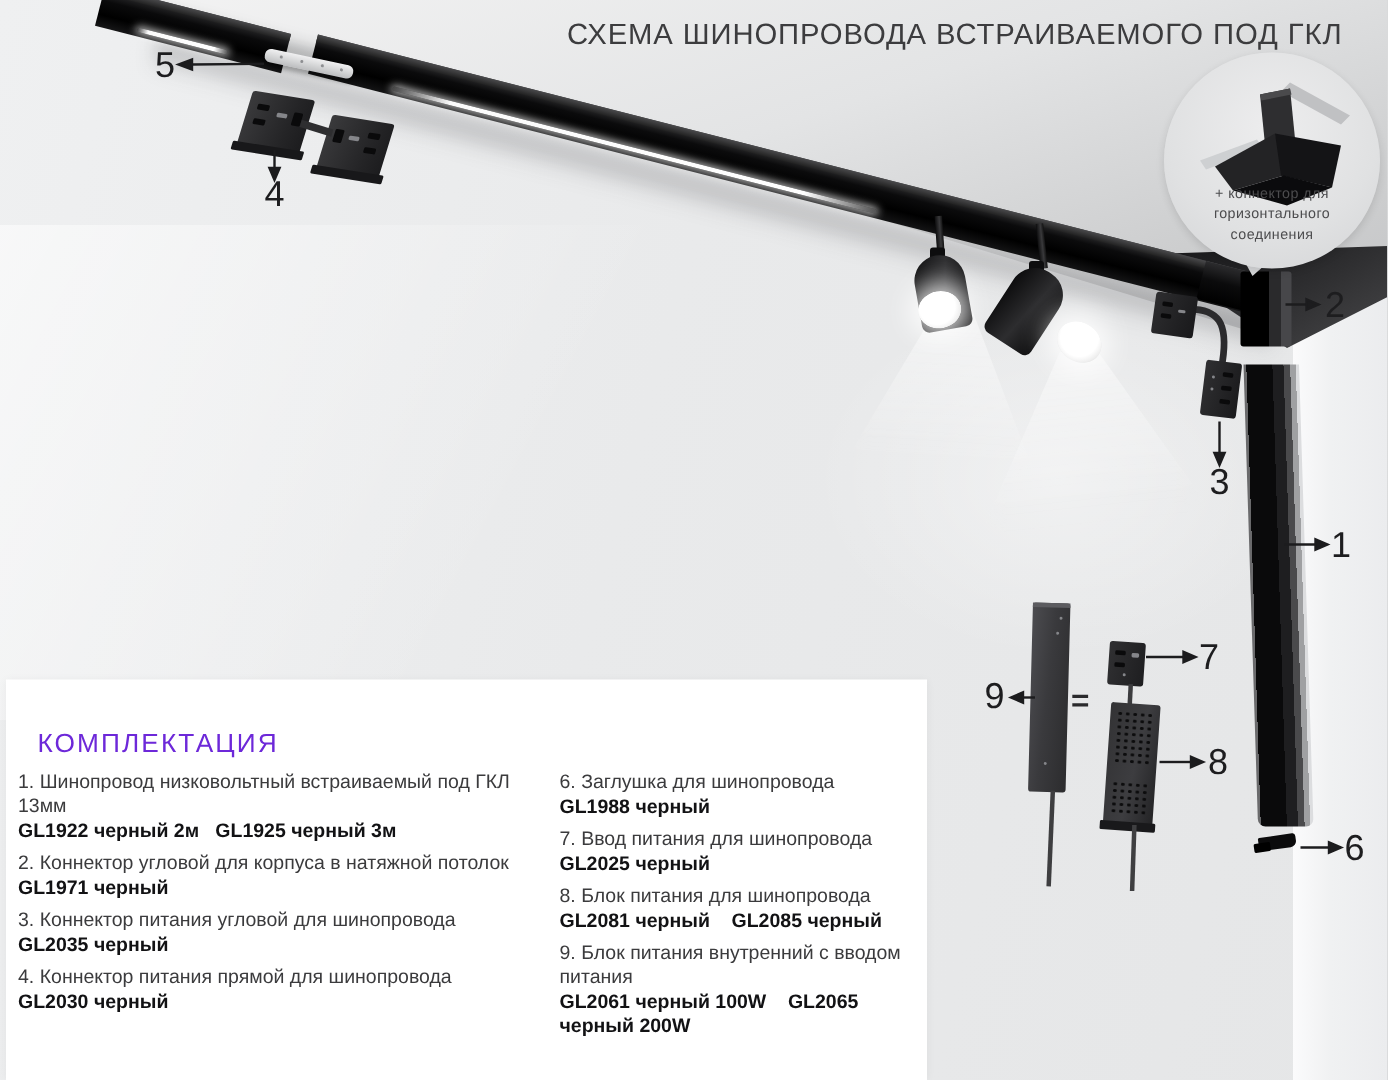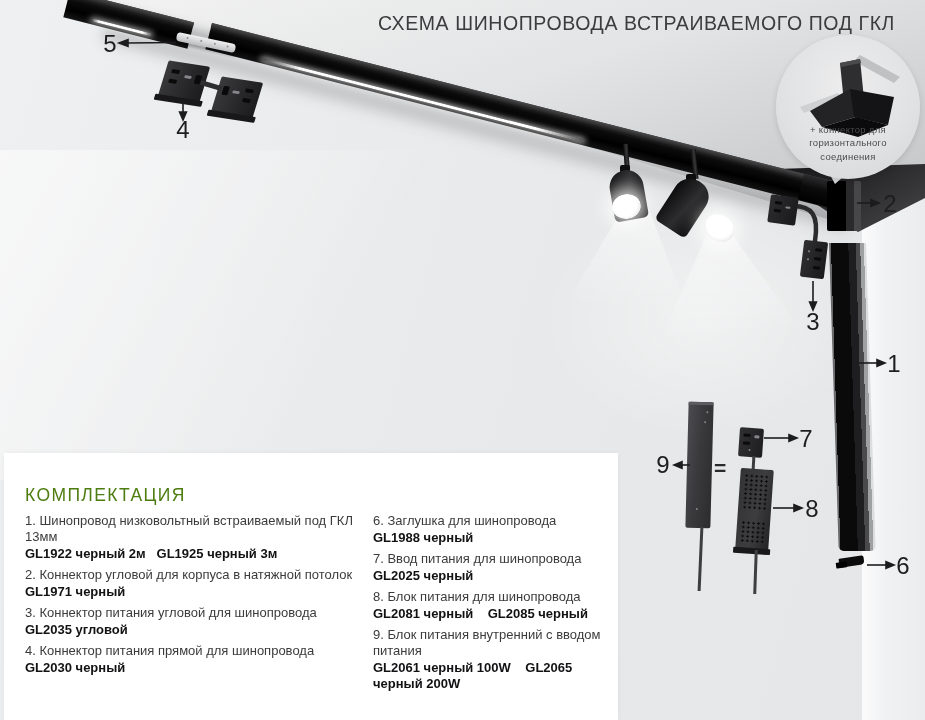--- a/index.html
+++ b/index.html
@@ -171,24 +171,24 @@
   
   .title{
     right:30px;top:12px;font-size:19.5px;letter-spacing:.6px;color:#3c3c3e;white-space:nowrap;
   }
   .panel{
     left:4px;top:453px;width:614px;height:267px;background:#ffffff;
     box-shadow:0 0 6px rgba(0,0,0,.05);
   }
   .panel h2{
     position:absolute;left:21px;top:32px;margin:0;
-    font-size:17.5px;font-weight:400;letter-spacing:1.4px;color:#4d7c0f;
+    font-size:17.5px;font-weight:400;letter-spacing:1.4px;color:#6d28d9;
   }
   .col{position:absolute;top:60px;}
-  .col-left{left:21px;width:335px;}
+  .col-left{left:8px;width:335px;}
   .col-right{left:369px;width:250px;}
   .kit-item{margin-bottom:5px;}
   .kit-name{font-size:13px;color:#3b3b3d;line-height:16px;}
   .kit-codes{font-size:13px;font-weight:700;color:#121214;line-height:16px;white-space:pre-wrap;margin-top:1px;}
 </style>
 </head>
 <body>
 
 <div class="stage">
 
@@ -349,21 +349,21 @@
       <div class="kit-item">
         <div class="kit-name">1. Шинопровод низковольтный встраиваемый под ГКЛ 13мм</div>
         <div class="kit-codes">GL1922 черный 2м   GL1925 черный 3м</div>
       </div>
       <div class="kit-item">
         <div class="kit-name">2. Коннектор угловой для корпуса в натяжной потолок</div>
         <div class="kit-codes">GL1971 черный</div>
       </div>
       <div class="kit-item">
         <div class="kit-name">3. Коннектор питания угловой для шинопровода</div>
-        <div class="kit-codes">GL2035 угловой</div>
+        <div class="kit-codes">GL2035 черный</div>
       </div>
       <div class="kit-item">
         <div class="kit-name">4. Коннектор питания прямой для шинопровода</div>
         <div class="kit-codes">GL2030 черный</div>
       </div>
     </div>
 
     <div class="col col-right">
       <div class="kit-item">
         <div class="kit-name">6. Заглушка для шинопровода</div>

